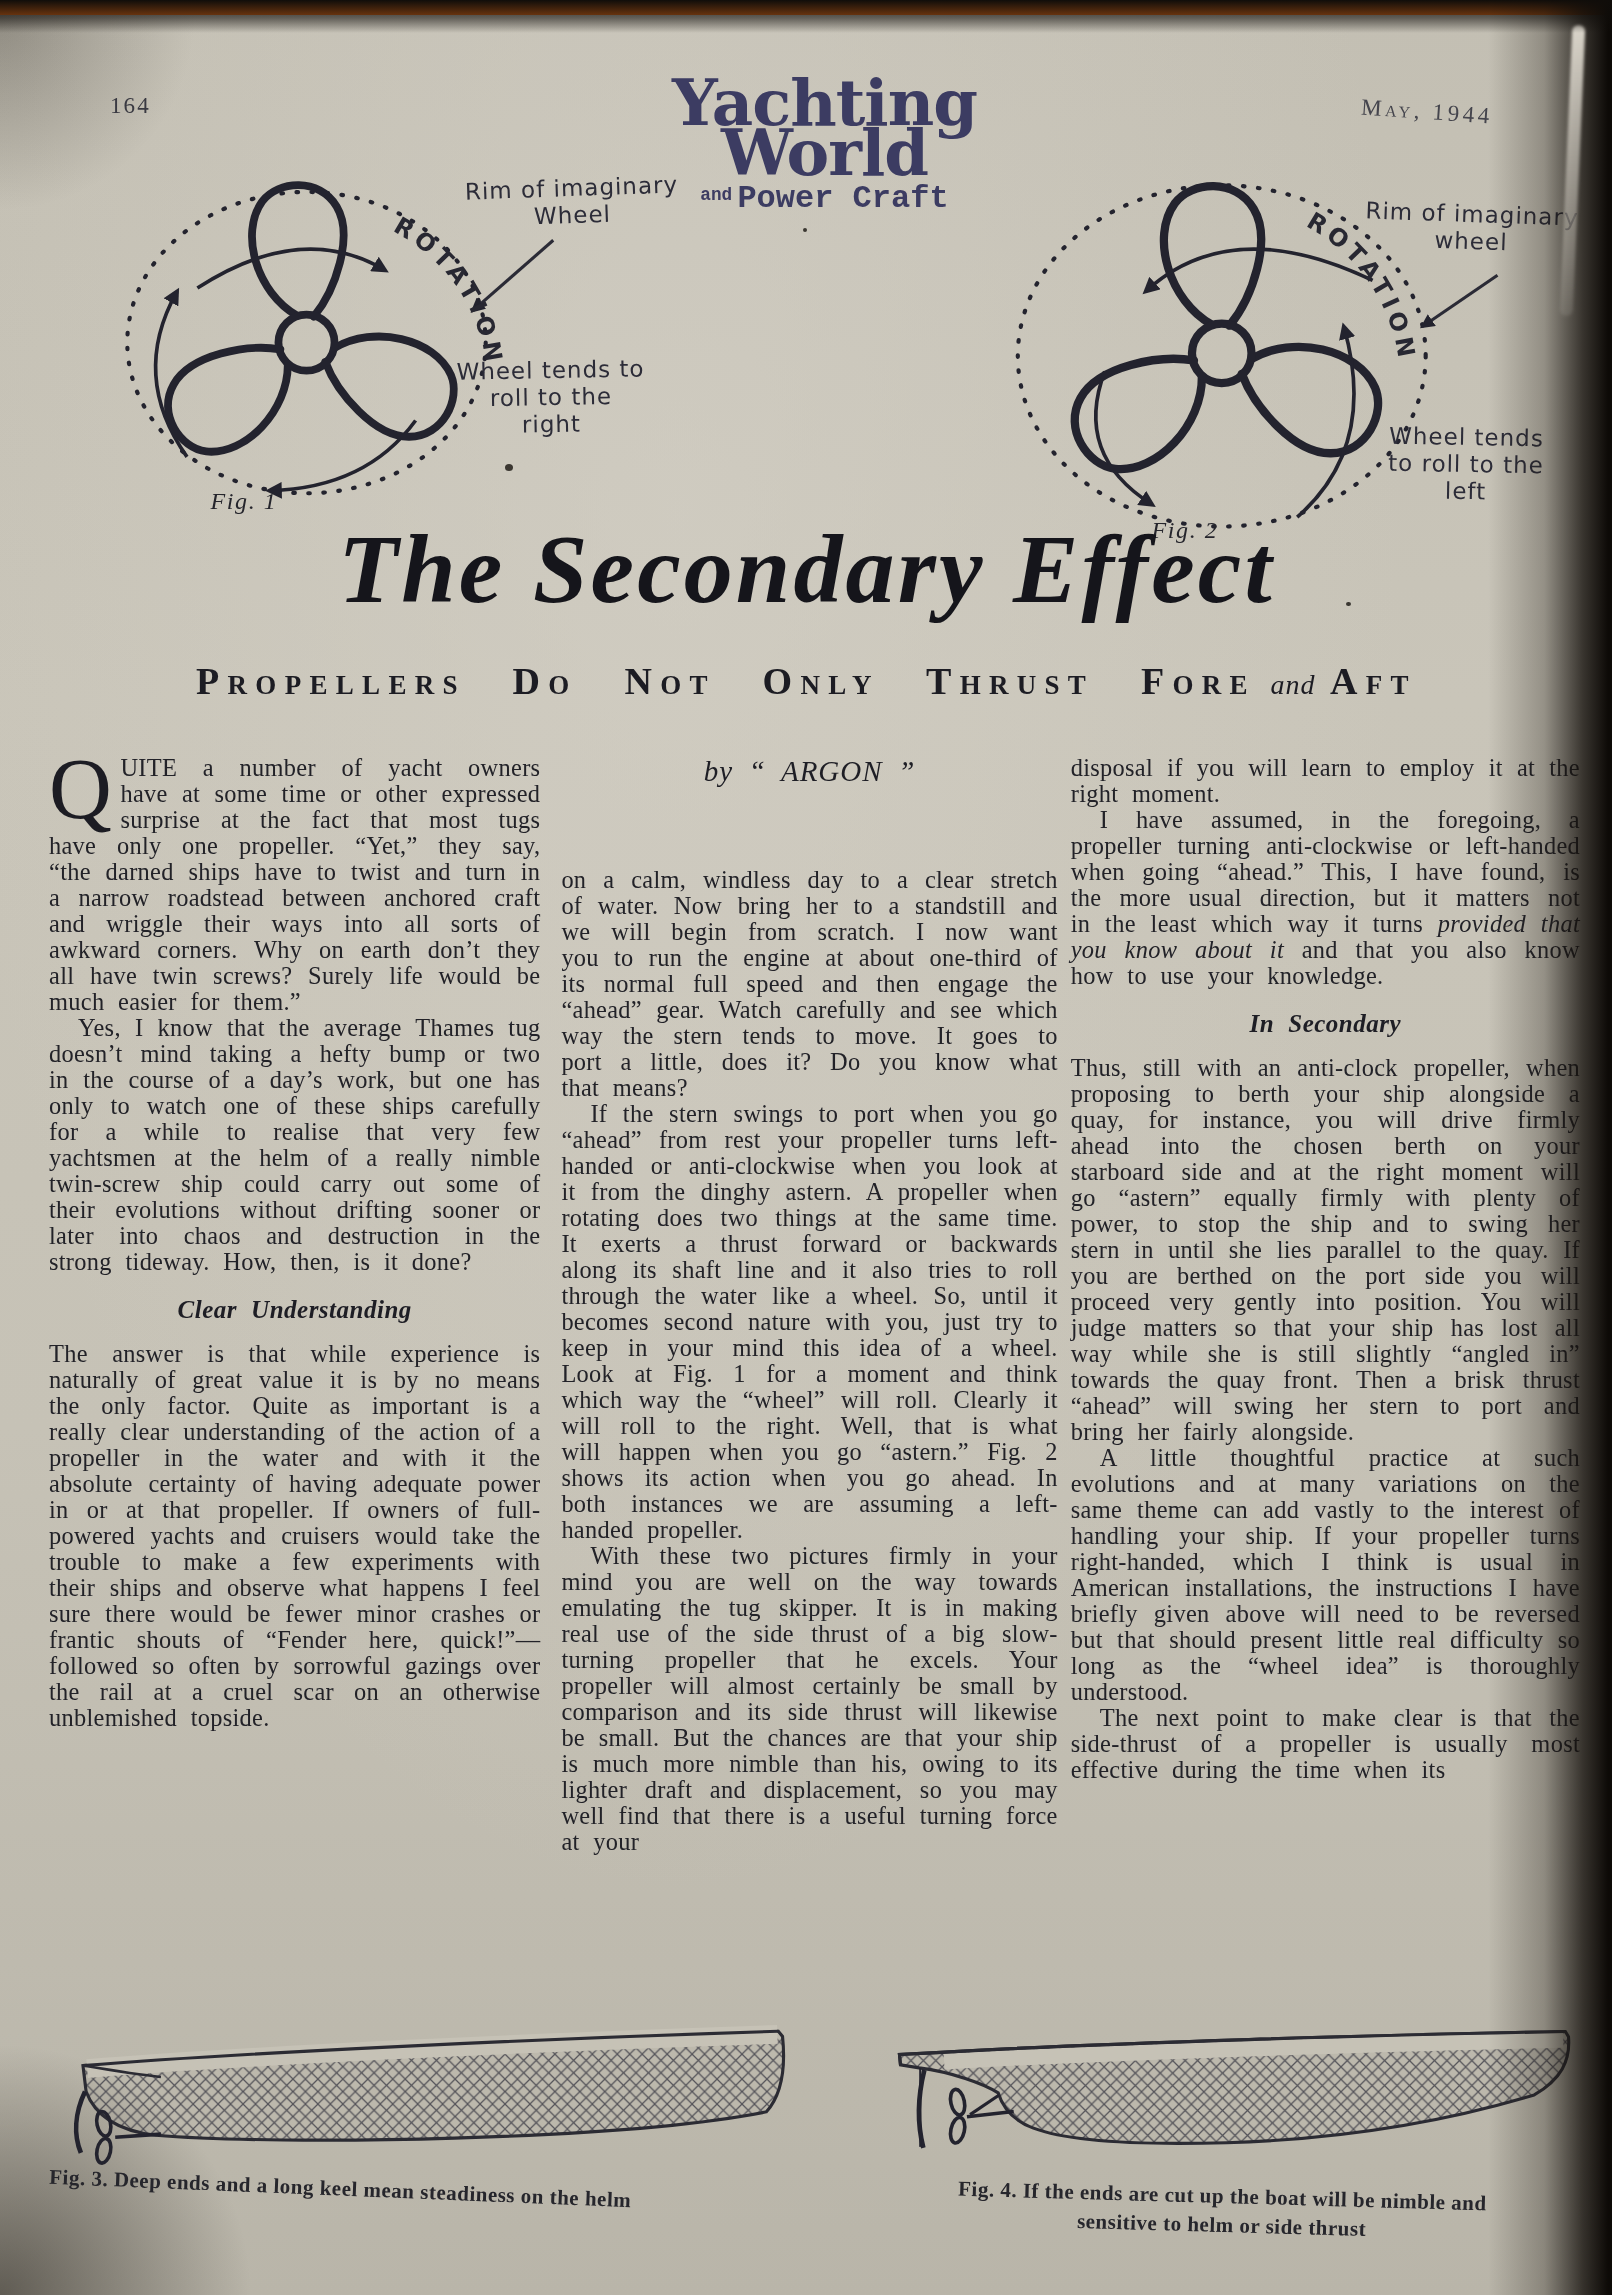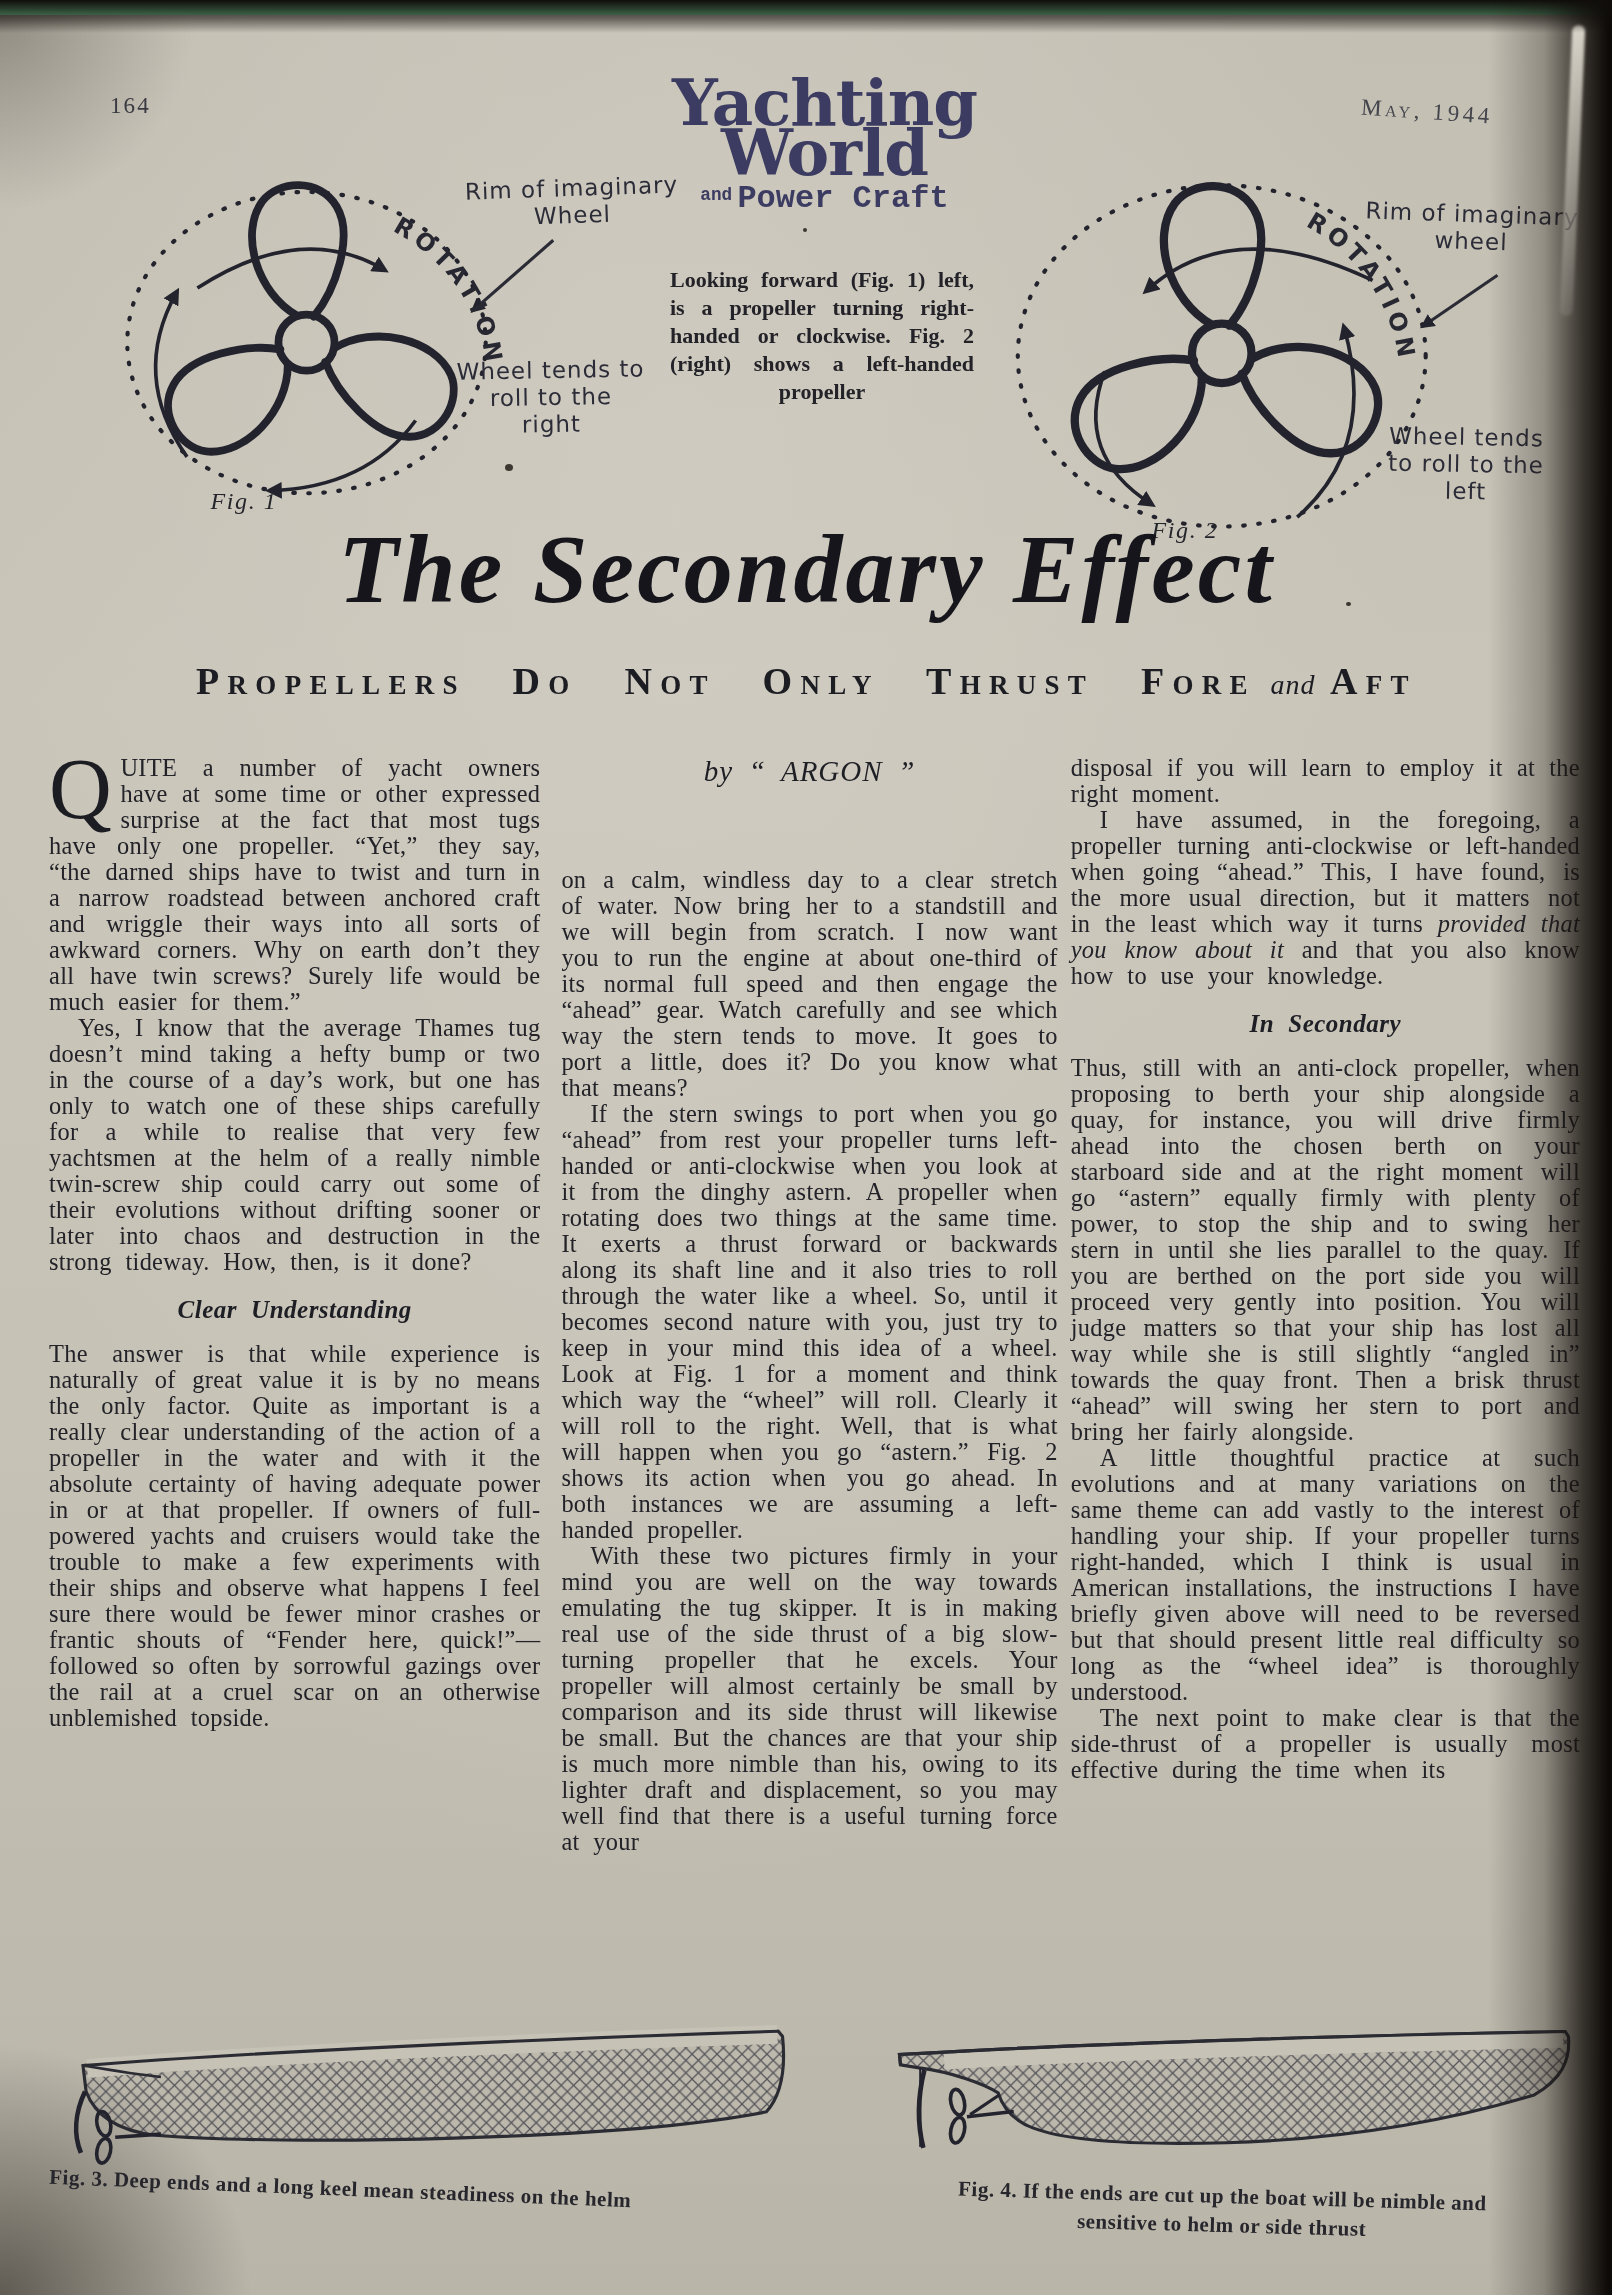--- a/index.html
+++ b/index.html
@@ -1,17 +1,17 @@
 <!DOCTYPE html>
 <html style="font-size:8.3px"><head>
 <meta charset="utf-8">
 <style>
   html,body{margin:0;padding:0;background:#14110d;}
   #scene{position:relative;width:1613px;height:2295px;overflow:hidden;
-         font-family:"Liberation Serif",serif;background:#86efac;}
+         font-family:"Liberation Serif",serif;background:#f97316;}
   
   #paper{position:absolute;left:0;top:14.6px;width:1613px;height:2281px;
     background:
       radial-gradient(ellipse at 42% 22%, rgba(213,209,199,.55) 0%, rgba(0,0,0,0) 55%),
       radial-gradient(circle at 0% 100%, rgba(22,18,13,.55) 0%, rgba(22,18,13,0) 9%),
       radial-gradient(circle at 0% 0%, rgba(22,18,13,.30) 0%, rgba(22,18,13,0) 7%),
       linear-gradient(180deg,#c3bfb3 0%,#c9c5b9 30%,#c6c2b6 62%,#b9b5a9 100%);
   }
   #right-shadow{position:absolute;right:0;top:0;width:125px;height:100%;
     background:linear-gradient(90deg, rgba(25,20,15,0) 0%, rgba(28,23,17,.30) 45%,
@@ -148,21 +148,20 @@
       <div>wheel</div>
     </div>
     <div class="handw" style="left:364px;top:271px;width:260px;transform:rotate(1deg);">
       <div>Wheel tends</div>
       <div>to roll to the</div>
       <div>left</div>
     </div>
     <div class="figcap" style="left:130px;top:364px;width:166px;">Fig. 2</div>
   </div>
 
-  <div id="between-figs">Looking forward (Fig. 1) left, is a propeller turning right-handed or clockwise. Fig. 2 (right) shows a left-handed propeller</div>
 
   <div class="speck" style="left:505px;top:464px;width:8.3px;height:7.3px;"></div>
   <div class="speck" style="left:1346px;top:602px;width:4.7px;height:4.2px;"></div>
   <div class="speck" style="left:803px;top:228px;width:4.2px;height:4.2px;"></div>
 
   <div id="art-title">The Secondary Effect</div>
   <div id="art-subtitle">
     <span class="sc">Propellers Do Not Only Thrust Fore</span><span class="and-it">and</span><span class="sc">Aft</span>
   </div>
 

